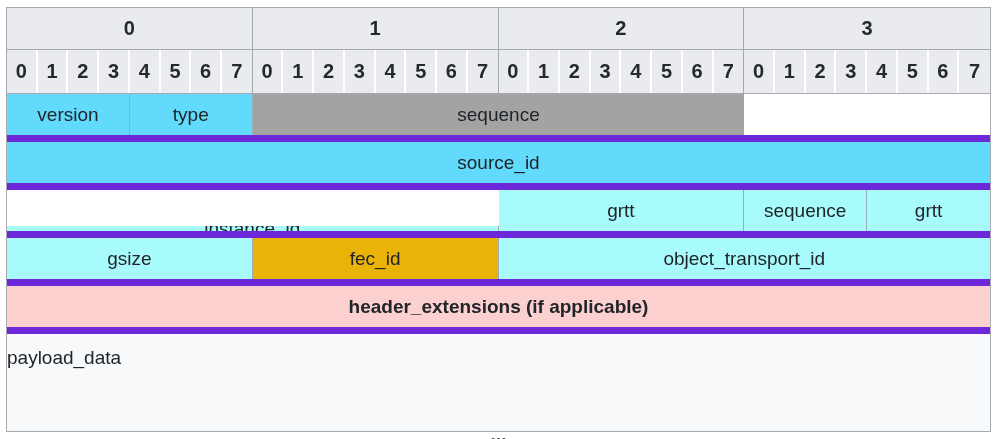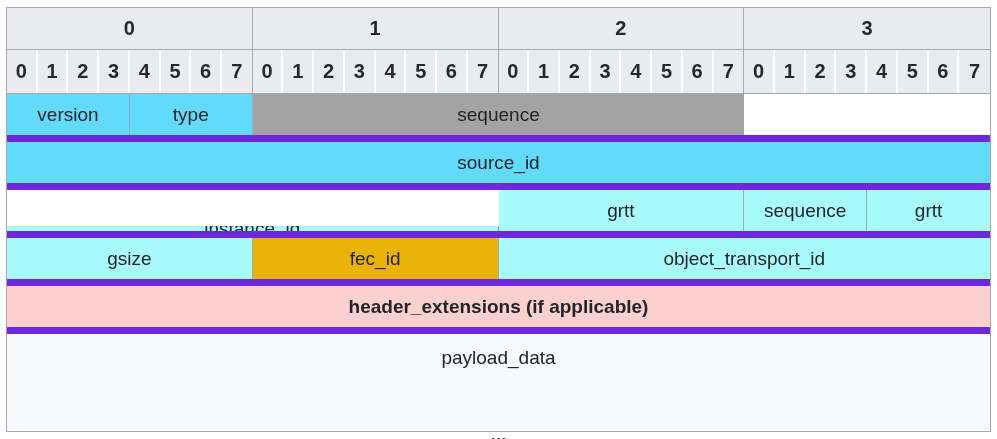--- a/index.html
+++ b/index.html
@@ -87,21 +87,20 @@
   .field-cell.last { border-right: none; }
   .payload-row {
     flex: 1 1 auto;
     position: relative;
   }
   .payload-label {
     position: absolute;
     top: 13px;
     left: 0;
     width: 100%;
-    text-align: center;
     font-size: 19px;
     color: #212529;
   }
   .payload-ellipsis {
     position: absolute;
     top: 90px;
     left: 0;
     width: 100%;
     text-align: center;
     font-size: 19px;

